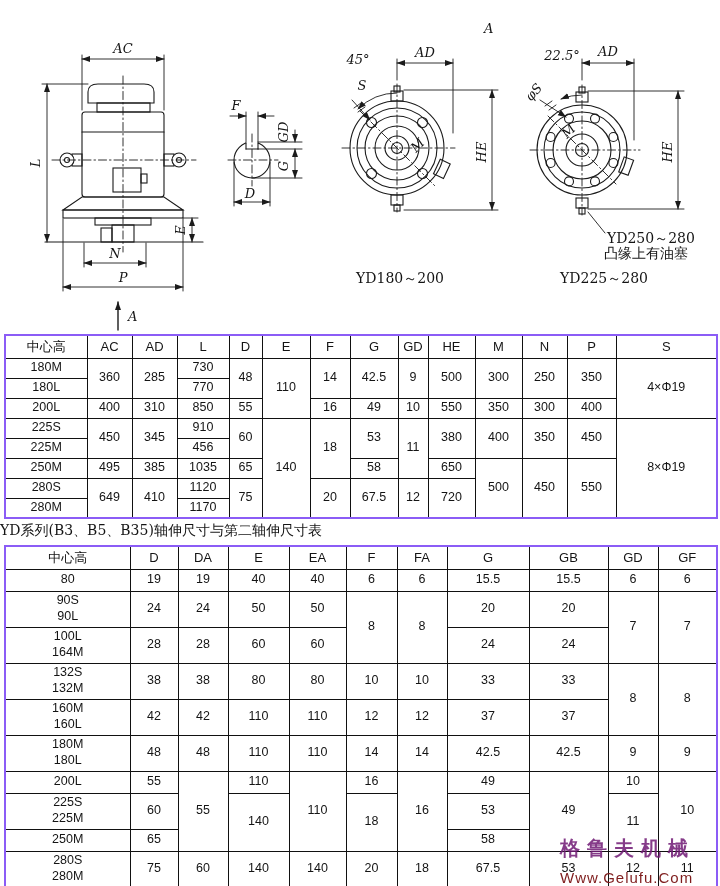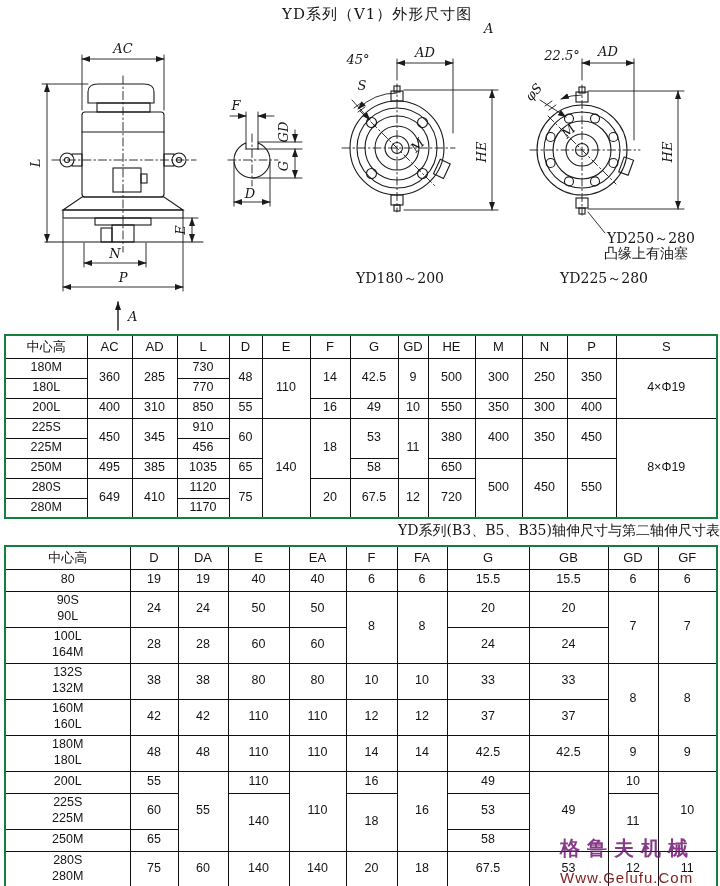--- a/index.html
+++ b/index.html
@@ -1,43 +1,42 @@
 <!DOCTYPE html>
 <html><head>
 <meta charset="utf-8">
 <style>
   html,body{margin:0;padding:0;background:#fff;}
   #page{position:relative;width:720px;height:886px;background:#fff;overflow:hidden;
         font-family:"Liberation Sans",sans-serif;color:#141414;}
   .doc-title{position:absolute;left:282px;top:5px;font-size:15px;letter-spacing:1px;
              font-family:"DejaVu Serif",serif;}
-  .tbl2-title{position:absolute;left:0;top:522px;width:720px;text-align:right;font-size:14px;
+  .tbl2-title{position:absolute;left:0;top:522px;width:720px;text-align:left;font-size:14px;
               font-family:"DejaVu Serif",serif;}
   .tblwrap{position:absolute;left:4px;}
   #t1wrap{top:334px;}
   #t2wrap{top:545px;}
-  table{border-collapse:collapse;table-layout:fixed;border:2px solid #15803d;}
+  table{border-collapse:collapse;table-layout:fixed;border:2px solid #8b5cf6;}
   td,th{border:1px solid #111;text-align:center;vertical-align:middle;
         font-size:12.5px;font-weight:normal;padding:0 1px;white-space:pre-line;line-height:1.25;}
   th{font-size:13px;}
   #t1wrap thead tr{height:23px;} #t1wrap tbody tr{height:20px;}
   #t2wrap thead tr{height:23px;} #t2wrap tbody tr{height:22px;padding-left:36px;} #t2wrap tbody tr.dbl{height:36px;}
   svg text{fill:#141414;}
   .dim{font-family:"DejaVu Serif",serif;font-style:italic;font-size:13px;}
   .cjk{font-family:"DejaVu Serif",serif;font-size:14px;}
   #watermark{position:absolute;left:560px;top:838px;z-index:5;pointer-events:none;line-height:1;}
   #wm-brand{font-size:20px;font-weight:bold;letter-spacing:7px;color:#701a75;opacity:.85;}
   #wm-site{font-size:15px;color:#7f1d1d;margin-top:12px;letter-spacing:1px;}
 </style>
 </head>
 <body>
 
 <div id="page">
 
-  <div class="doc-title">YD系列（V1）外形尺寸图</div>
 
   <svg width="720" height="332" viewBox="0 0 720 332" style="position:absolute;left:0;top:0;" stroke-linecap="round">
     <defs>
       <marker id="ar" orient="auto-start-reverse" markerUnits="userSpaceOnUse" markerWidth="10" markerHeight="8" refX="8" refY="3">
         <path d="M0,0 L8.5,3 L0,6 Z" fill="#1b1b1b" stroke="none"></path>
       </marker>
     </defs>
 
     <text class="dim" x="484" y="33" font-size="15">A</text>
 

